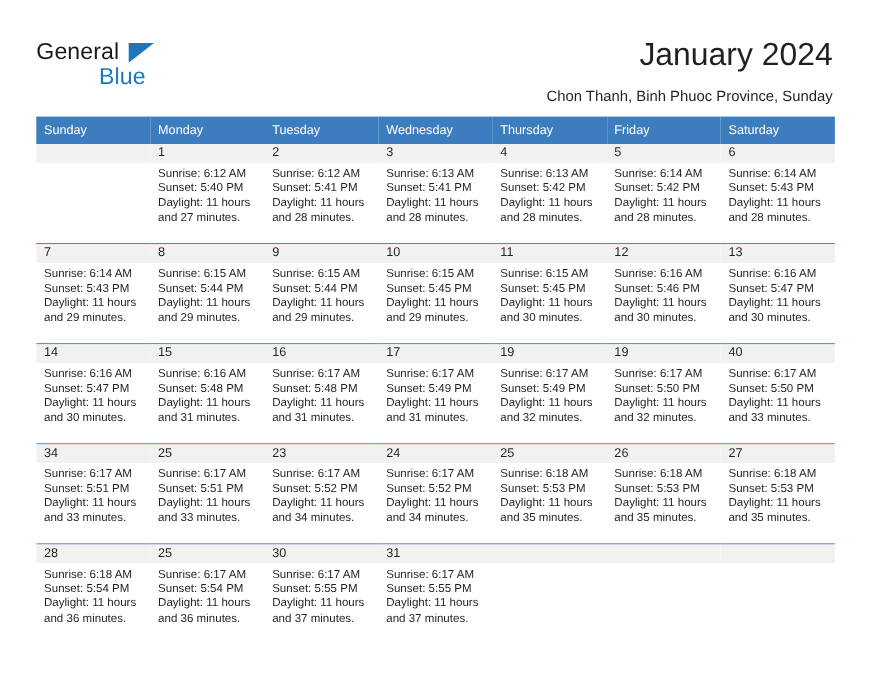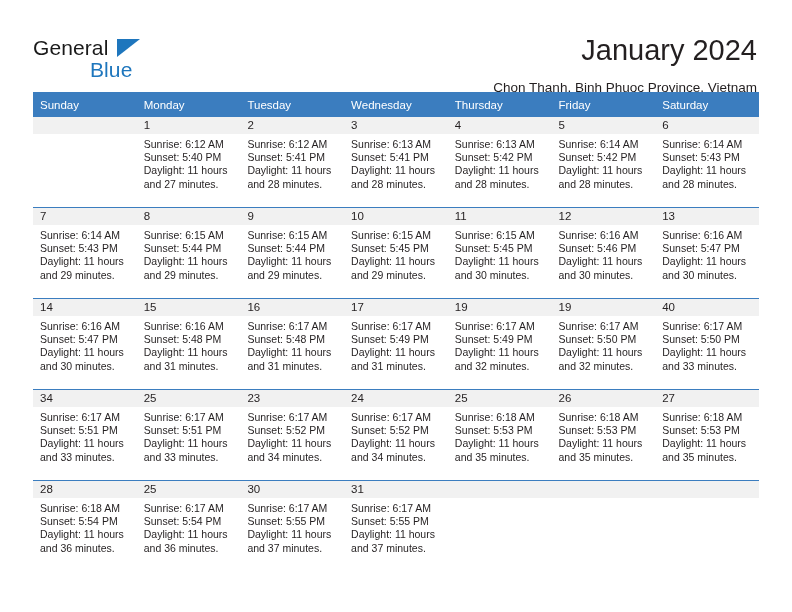--- a/index.html
+++ b/index.html
@@ -82,21 +82,21 @@
     font-size: 13.5px;
     color: #231f20;
     text-align: right;
     white-space: nowrap;
   }
 
   
   .calendar {
     position: absolute;
     left: 33px;
-    top: 92px;
+    top: 106px;
     width: 726px;
   }
 
   table.cal {
     width: 726px;
     border-collapse: collapse;
     table-layout: fixed;
   }
 
   thead th {
@@ -156,21 +156,21 @@
 
   <div class="header">
 
     <div class="logo">
       <span class="logo-general">General</span>
       <span class="logo-tri"></span>
       <span class="logo-blue">Blue</span>
     </div>
 
     <div class="title">January 2024</div>
-    <div class="subtitle">Chon Thanh, Binh Phuoc Province, Vietnam</div>
+    <div class="subtitle">Chon Thanh, Binh Phuoc Province, Sunday</div>
   </div>
 
   <div class="calendar">
     <table class="cal">
       <thead>
         <tr id="weekday-row">
             <th>Sunday</th>
             <th>Monday</th>
             <th>Tuesday</th>
             <th>Wednesday</th>

